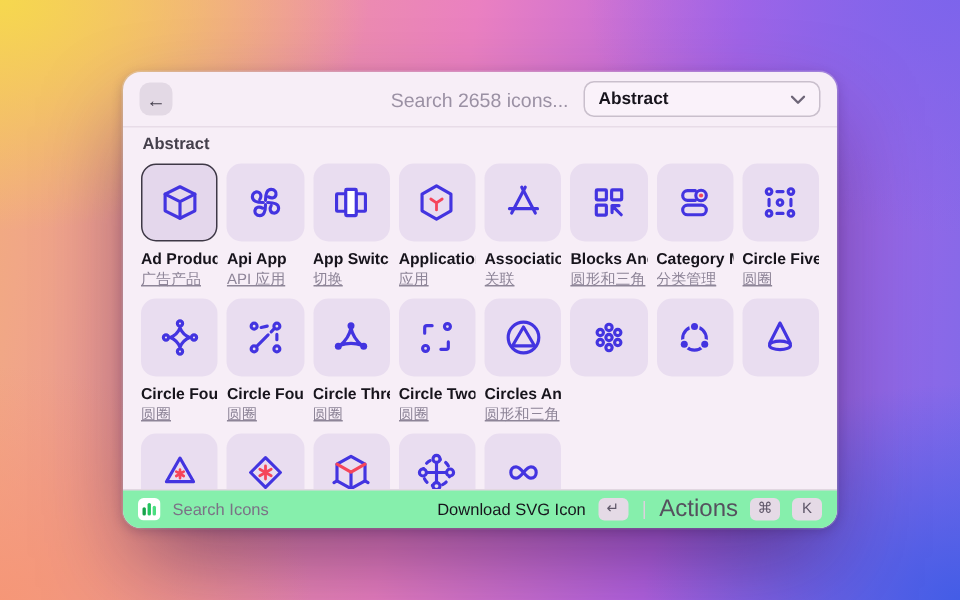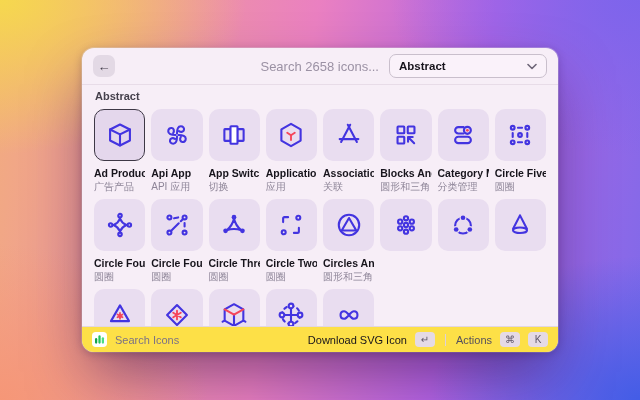--- a/index.html
+++ b/index.html
@@ -23,32 +23,32 @@
   .searchtxt{flex:1;font-size:13px;color:#9b91a4;text-align:right;}
   .dropdown{width:158px;height:24px;box-sizing:border-box;border:1px solid #c9bfcc;border-radius:7px;background:#faf2fa;display:flex;align-items:center;justify-content:space-between;padding:0 9px;}
   .dropdown .val{font-size:11.5px;font-weight:700;color:#17141c;}
   .body{padding:5px 12px 0;}
   .seclabel{font-size:11px;font-weight:700;color:#45404c;margin:0 0 7px 1px;height:12px;line-height:12px;}
   .grid{display:grid;grid-template-columns:repeat(8,1fr);column-gap:6px;row-gap:6px;}
   .cell{display:flex;flex-direction:column;min-width:0;}
   .tile{height:52px;border-radius:10px;background:#e9ddf0;display:flex;align-items:center;justify-content:center;box-sizing:border-box;}
   .tile.sel{background:#e4d7ec;border:1.5px solid #3e3846;}
   .nm{margin-top:6px;font-size:10.5px;font-weight:700;color:#17141c;white-space:nowrap;overflow:hidden;height:13px;line-height:13px;}
-  .cn{margin-top:1px;font-size:10px;color:#8e8598;white-space:nowrap;overflow:hidden;height:12px;line-height:12px;}
+  .cn{margin-top:1px;font-size:10px;color:#8e8598;white-space:nowrap;overflow:hidden;height:12px;line-height:12px;text-decoration:underline;}
   svg.ic{width:28px;height:28px;fill:none;stroke:#4334e0;stroke-width:3.6;stroke-linecap:round;stroke-linejoin:round;}
   svg.ic .r{stroke:#f5455a;}
   svg.ic .fil{fill:#4334e0;stroke:none;}
   svg.ic .mask{fill:#e9ddf0;}
-  .ftr{position:absolute;left:0;right:0;bottom:0;height:25px;background:#fde047;border-top:1px solid #e2d7e1;display:flex;align-items:center;padding:0 10px;gap:8px;}
+  .ftr{position:absolute;left:0;right:0;bottom:0;height:25px;background:#86efac;border-top:1px solid #e2d7e1;display:flex;align-items:center;padding:0 10px;gap:8px;}
   .logo{width:15px;height:15px;flex:0 0 auto;}
   .ftr .appname{font-size:11px;color:#7b7286;flex:1;}
   .ftr .dl{font-size:11px;font-weight:400;color:#17141c;}
   .key{background:#e5dae6;border-radius:4px;font-size:10px;color:#5f5769;padding:2px 4px;min-width:12px;text-align:center;line-height:11px;}
   .vdiv{width:1px;height:12px;background:#dcd1dd;margin:0 2px;}
-  .ftr .act{font-size:11px;color:#55505e;text-align:right;}
+  .ftr .act{font-size:16px;color:#55505e;text-align:right;}
   .chev{width:10px;height:7px;stroke:#6e6678;stroke-width:1.6;fill:none;stroke-linecap:round;stroke-linejoin:round;}
 </style>
 </head>
 <body>
 
 <div class="window">
 
   <div class="hdr">
     <div class="backbtn">
         <span>←</span>

